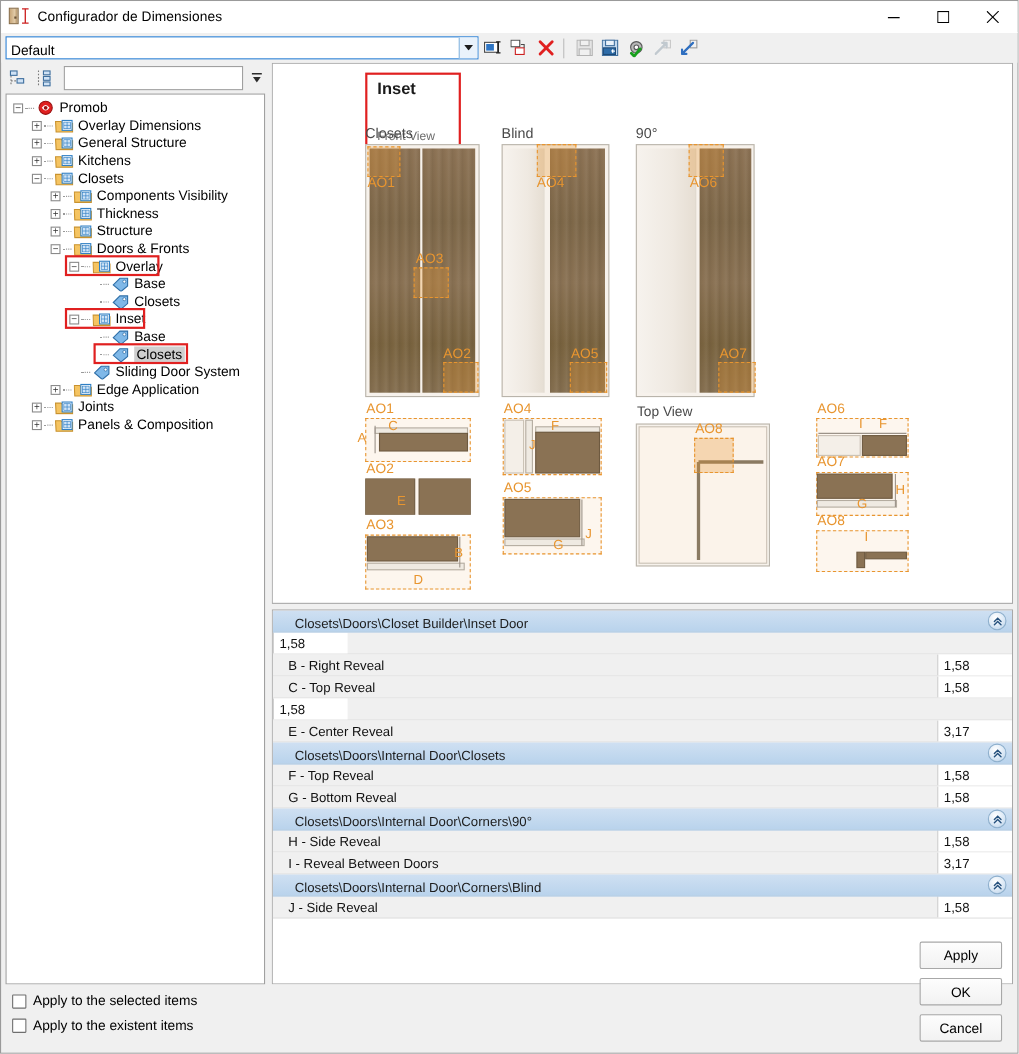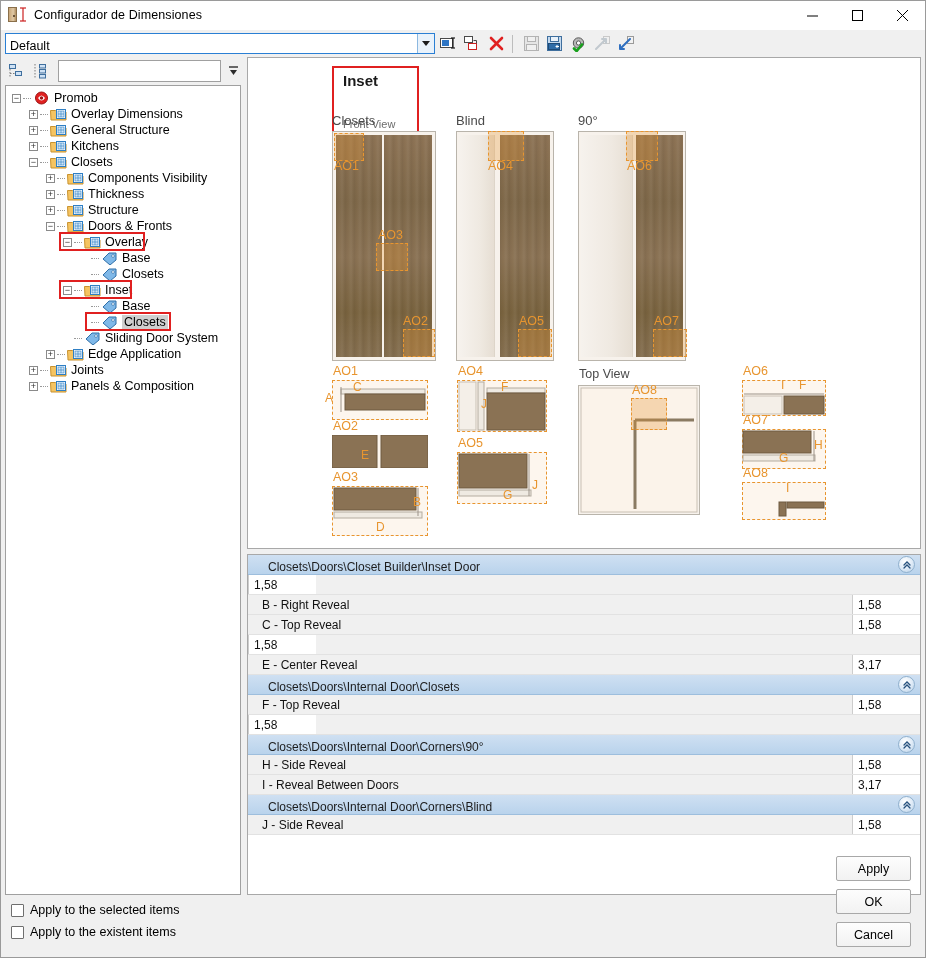--- a/index.html
+++ b/index.html
@@ -846,20 +846,21 @@
                   <path d="M2 5 L5 2 L8 5" fill="none" stroke="#27527e" stroke-width="1.3" stroke-linecap="round"></path>
                   <path d="M2 8 L5 5 L8 8" fill="none" stroke="#27527e" stroke-width="1.3" stroke-linecap="round"></path>
                 </svg>
               </span>
             </div>
             <div class="prow">
               <div class="pname">F - Top Reveal</div>
               <div class="pval">1,58</div>
             </div>
             <div class="prow">
+              <div class="pname">G - Bottom Reveal</div>
               <div class="pval">1,58</div>
             </div>
             <div class="group-head">
               <span>Closets\Doors\Internal Door\Corners\90°</span>
               <span class="collapse-btn">
                 <svg width="10" height="10" viewBox="0 0 10 10">
                   <path d="M2 5 L5 2 L8 5" fill="none" stroke="#27527e" stroke-width="1.3" stroke-linecap="round"></path>
                   <path d="M2 8 L5 5 L8 8" fill="none" stroke="#27527e" stroke-width="1.3" stroke-linecap="round"></path>
                 </svg>
               </span>

